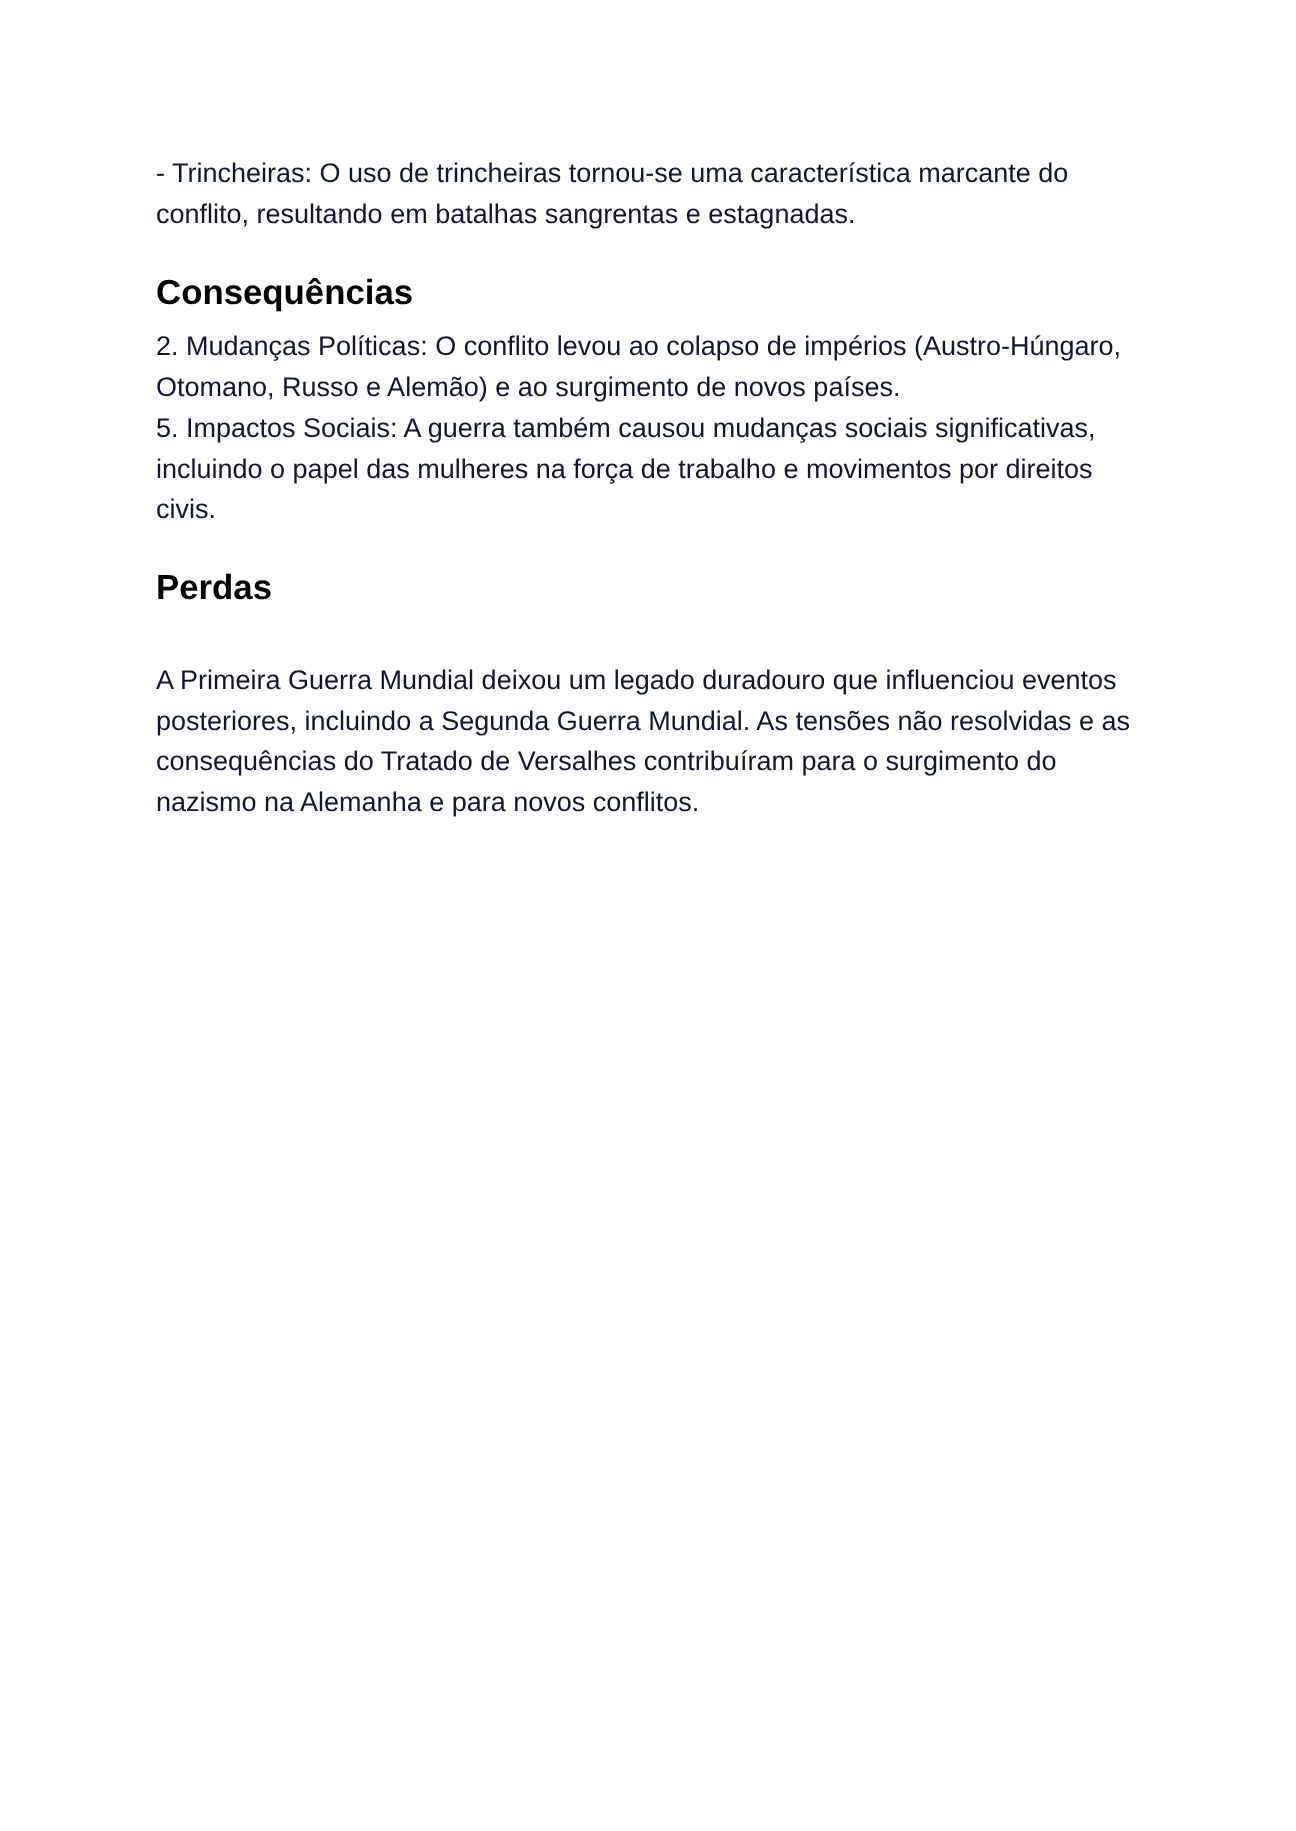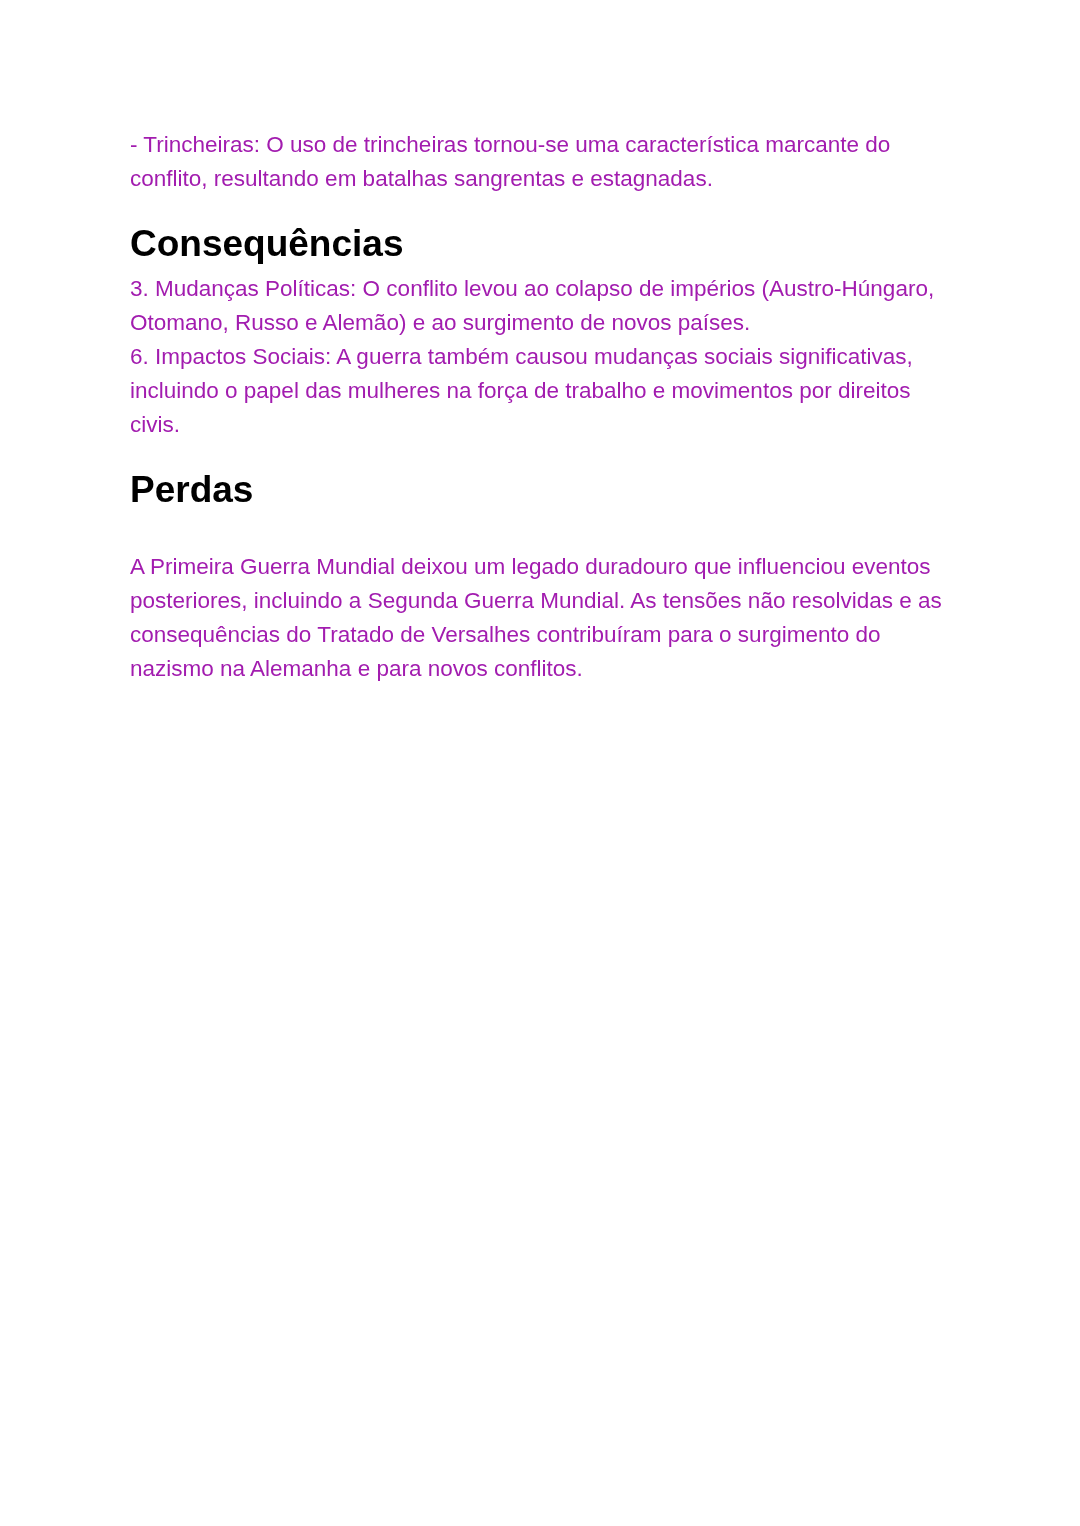--- a/index.html
+++ b/index.html
@@ -18,25 +18,25 @@
     position: absolute;
     left: 130px;
     top: 128px;
     width: 815px;
   }
   .body-text {
     font-family: "Liberation Sans", sans-serif;
     font-size: 22.5px;
     line-height: 34px;
     margin: 0;
-    color: #a21caf;
+    color: #0f172a;
   }
   .heading {
     font-family: "Liberation Sans", sans-serif;
-    font-size: 37px;
+    font-size: 29px;
     line-height: 40px;
     font-weight: 700;
     margin: 28px 0 8px 0;
     color: #000000;
   }
   .heading-legado {
     margin-bottom: 6px;
   }
   .empty-line {
     height: 34px;
@@ -45,22 +45,22 @@
 </head>
 <body>
 
 <div class="page">
   <div class="content">
 
     <p class="body-text">- Trincheiras: O uso de trincheiras tornou-se uma característica marcante do conflito, resultando em batalhas sangrentas e estagnadas.</p>
 
     <h2 class="heading">Consequências</h2>
 
-    <p class="body-text">3. Mudanças Políticas: O conflito levou ao colapso de impérios (Austro-Húngaro, Otomano, Russo e Alemão) e ao surgimento de novos países.</p>
-    <p class="body-text">6. Impactos Sociais: A guerra também causou mudanças sociais significativas, incluindo o papel das mulheres na força de trabalho e movimentos por direitos civis.</p>
+    <p class="body-text">2. Mudanças Políticas: O conflito levou ao colapso de impérios (Austro-Húngaro, Otomano, Russo e Alemão) e ao surgimento de novos países.</p>
+    <p class="body-text">5. Impactos Sociais: A guerra também causou mudanças sociais significativas, incluindo o papel das mulheres na força de trabalho e movimentos por direitos civis.</p>
 
     <h2 class="heading heading-legado">Perdas</h2>
 
     <div class="empty-line"></div>
 
     <p class="body-text">A Primeira Guerra Mundial deixou um legado duradouro que influenciou eventos posteriores, incluindo a Segunda Guerra Mundial. As tensões não resolvidas e as consequências do Tratado de Versalhes contribuíram para o surgimento do nazismo na Alemanha e para novos conflitos.</p>
 
   </div>
 </div>
 

